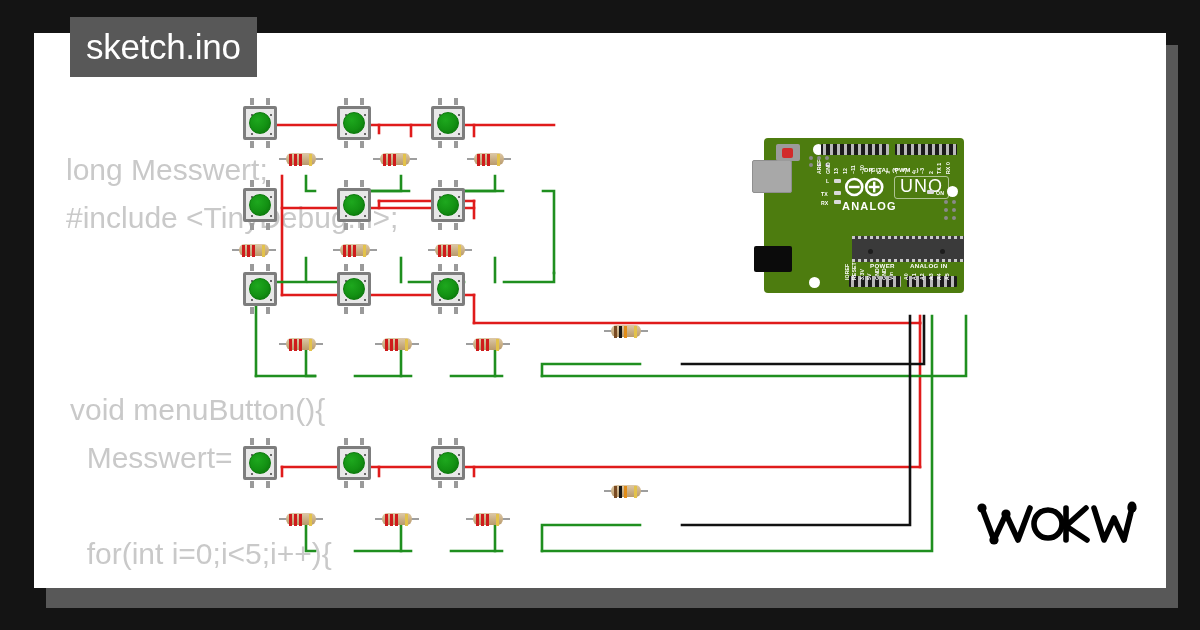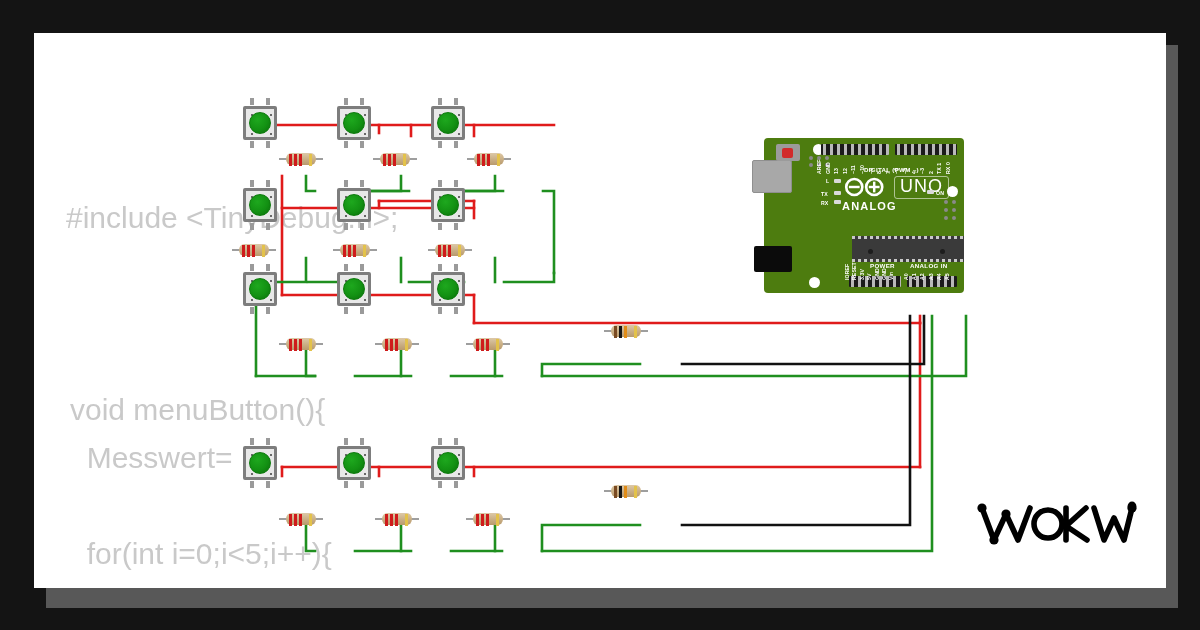--- a/index.html
+++ b/index.html
@@ -195,20 +195,21 @@
 </head>
 <body>
 
 <div id="root">
 
   <div class="canvas-shadow"></div>
 
   <div class="canvas">
 
     <div class="code-layer" id="code-layer">
+        <div class="code-line" style="left: 32px; top: 122px; color: rgb(201, 201, 201);">long Messwert;</div>
         <div class="code-line" style="left: 32px; top: 170px; color: rgb(201, 201, 201);">#include &lt;TinyDebug.h&gt;;</div>
         <div class="code-line" style="left: 36px; top: 410px; color: rgb(201, 201, 201);">  Messwert=</div>
         <div class="code-line" style="left: 36px; top: 362px; color: rgb(201, 201, 201);">void menuButton(){</div>
         <div class="code-line" style="left: 36px; top: 506px; color: rgb(201, 201, 201);">  for(int i=0;i&lt;5;i++){</div>
       </div>
 
     <svg class="wires" viewBox="0 0 1132 555">
       <g fill="none" stroke-linecap="square" stroke-width="2.6">
 
         <path d="M216,92 L520,92" stroke="#e01b1b"></path>
@@ -681,14 +682,15 @@
         <circle cx="158" cy="10" r="4.6"></circle>
       </g>
       <circle cx="158" cy="6" r="0" fill="#000"></circle>
       <g fill="#000">
           <circle cx="158" cy="8" r="4.4"></circle>
         </g>
     </svg>
 
   </div>
 
+  <div class="file-tab">sketch.ino</div>
 
 </div>
 
 </body></html>

